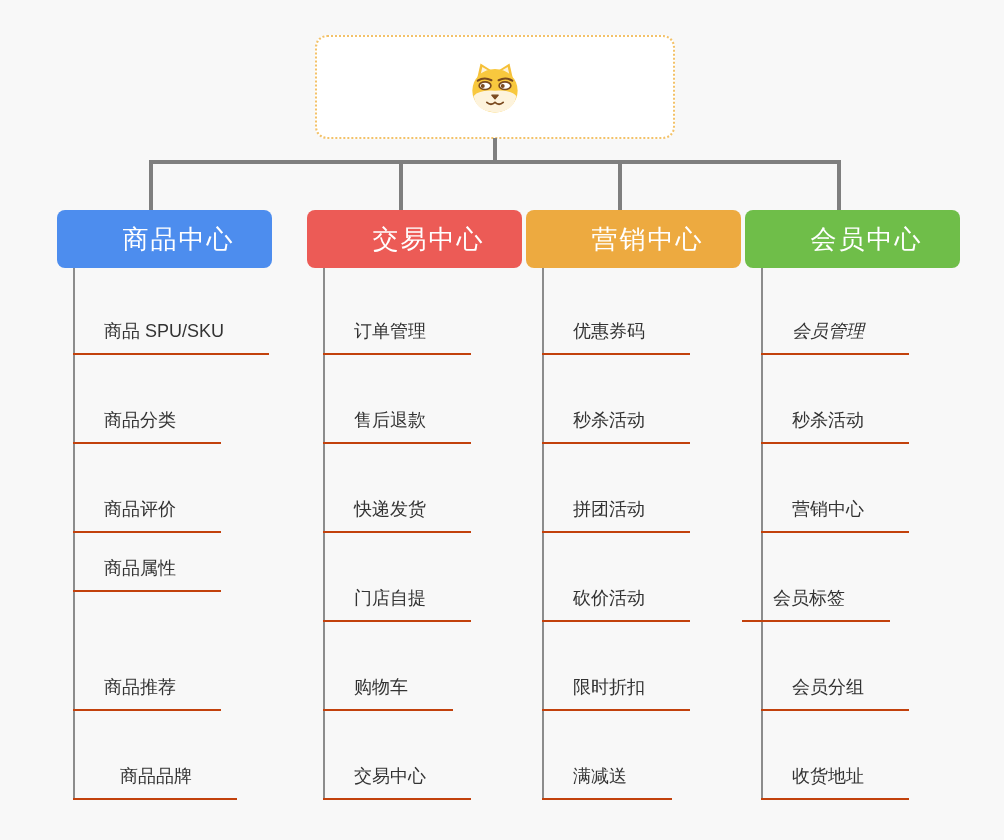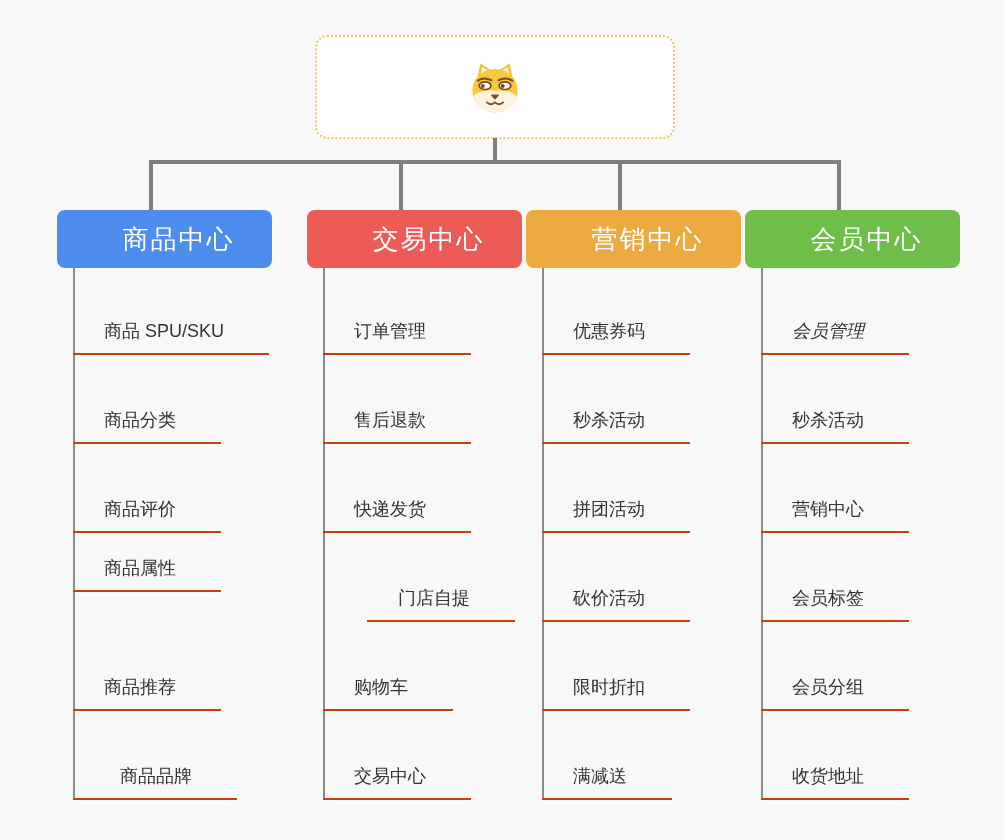--- a/index.html
+++ b/index.html
@@ -79,36 +79,36 @@
       <div class="leaf" style="left: 73px; top: 497px;">商品评价</div>
       <div class="leaf" style="left: 73px; top: 556px;">商品属性</div>
       <div class="leaf" style="left: 73px; top: 675px;">商品推荐</div>
       <div class="leaf" style="left: 73px; top: 764px; padding-left: 47px;">商品品牌</div>
       <div class="vline" style="left: 399px; top: 160px; width: 4px; height: 50px;"></div>
       <div class="branch-node" style="left: 307px; background: rgb(236, 91, 86);">交易中心</div>
       <div class="trunk" style="left: 323px; top: 268px; height: 532px;"></div>
       <div class="leaf" style="left: 323px; top: 319px;">订单管理</div>
       <div class="leaf" style="left: 323px; top: 408px;">售后退款</div>
       <div class="leaf" style="left: 323px; top: 497px;">快递发货</div>
-      <div class="leaf" style="left: 323px; top: 586px; margin-left: 44px;">门店自提</div>
+      <div class="leaf" style="left: 323px; top: 586px;">门店自提</div>
       <div class="leaf" style="left: 323px; top: 675px;">购物车</div>
       <div class="leaf" style="left: 323px; top: 764px;">交易中心</div>
       <div class="vline" style="left: 618px; top: 160px; width: 4px; height: 50px;"></div>
       <div class="branch-node" style="left: 526px; background: rgb(237, 170, 64);">营销中心</div>
       <div class="trunk" style="left: 542px; top: 268px; height: 532px;"></div>
       <div class="leaf" style="left: 542px; top: 319px;">优惠券码</div>
       <div class="leaf" style="left: 542px; top: 408px;">秒杀活动</div>
       <div class="leaf" style="left: 542px; top: 497px;">拼团活动</div>
       <div class="leaf" style="left: 542px; top: 586px;">砍价活动</div>
       <div class="leaf" style="left: 542px; top: 675px;">限时折扣</div>
       <div class="leaf" style="left: 542px; top: 764px;">满减送</div>
       <div class="vline" style="left: 837px; top: 160px; width: 4px; height: 50px;"></div>
       <div class="branch-node" style="left: 745px; background: rgb(111, 190, 73);">会员中心</div>
       <div class="trunk" style="left: 761px; top: 268px; height: 532px;"></div>
       <div class="leaf" style="left: 761px; top: 319px; font-style: italic;">会员管理</div>
       <div class="leaf" style="left: 761px; top: 408px;">秒杀活动</div>
       <div class="leaf" style="left: 761px; top: 497px;">营销中心</div>
-      <div class="leaf" style="left: 761px; top: 586px;">会员标签</div>
+      <div class="leaf" style="left: 742px; top: 586px;">会员标签</div>
       <div class="leaf" style="left: 761px; top: 675px;">会员分组</div>
       <div class="leaf" style="left: 761px; top: 764px;">收货地址</div>
     </div>
 
 </div>
 
 </body></html>

